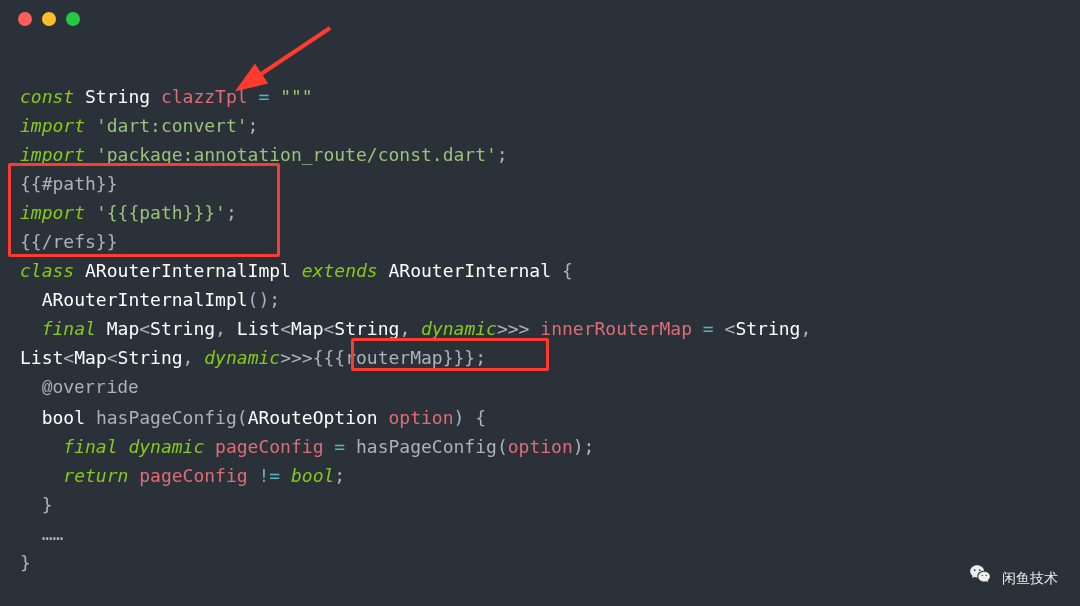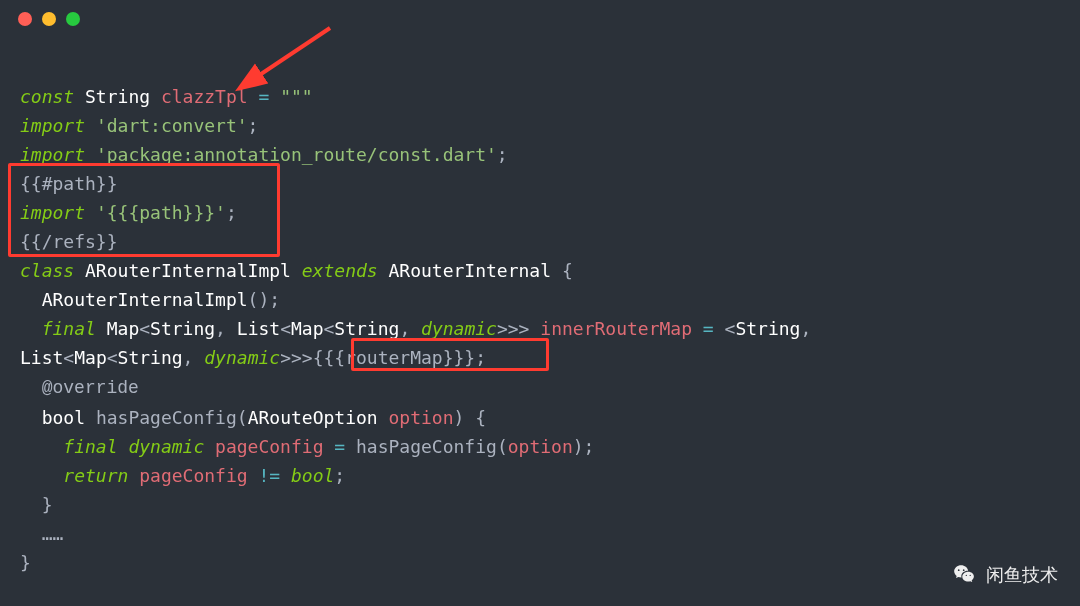--- a/index.html
+++ b/index.html
@@ -71,25 +71,25 @@
       position: absolute;
       top: 20px;
       left: 225px;
       pointer-events: none;
     }
     .watermark {
       position: absolute;
       bottom: 18px;
       right: 22px;
       display: flex;
-      align-items: center;
+      align-items: flex-end;
       gap: 8px;
       color: #eeeeee;
       font-family: -apple-system, BlinkMacSystemFont, sans-serif;
-      font-size: 18px;
+      font-size: 14px;
     }
     .wechat-icon {
       width: 26px;
       height: 26px;
       display: flex;
       align-items: center;
       justify-content: center;
     }
   </style>
 </head>

